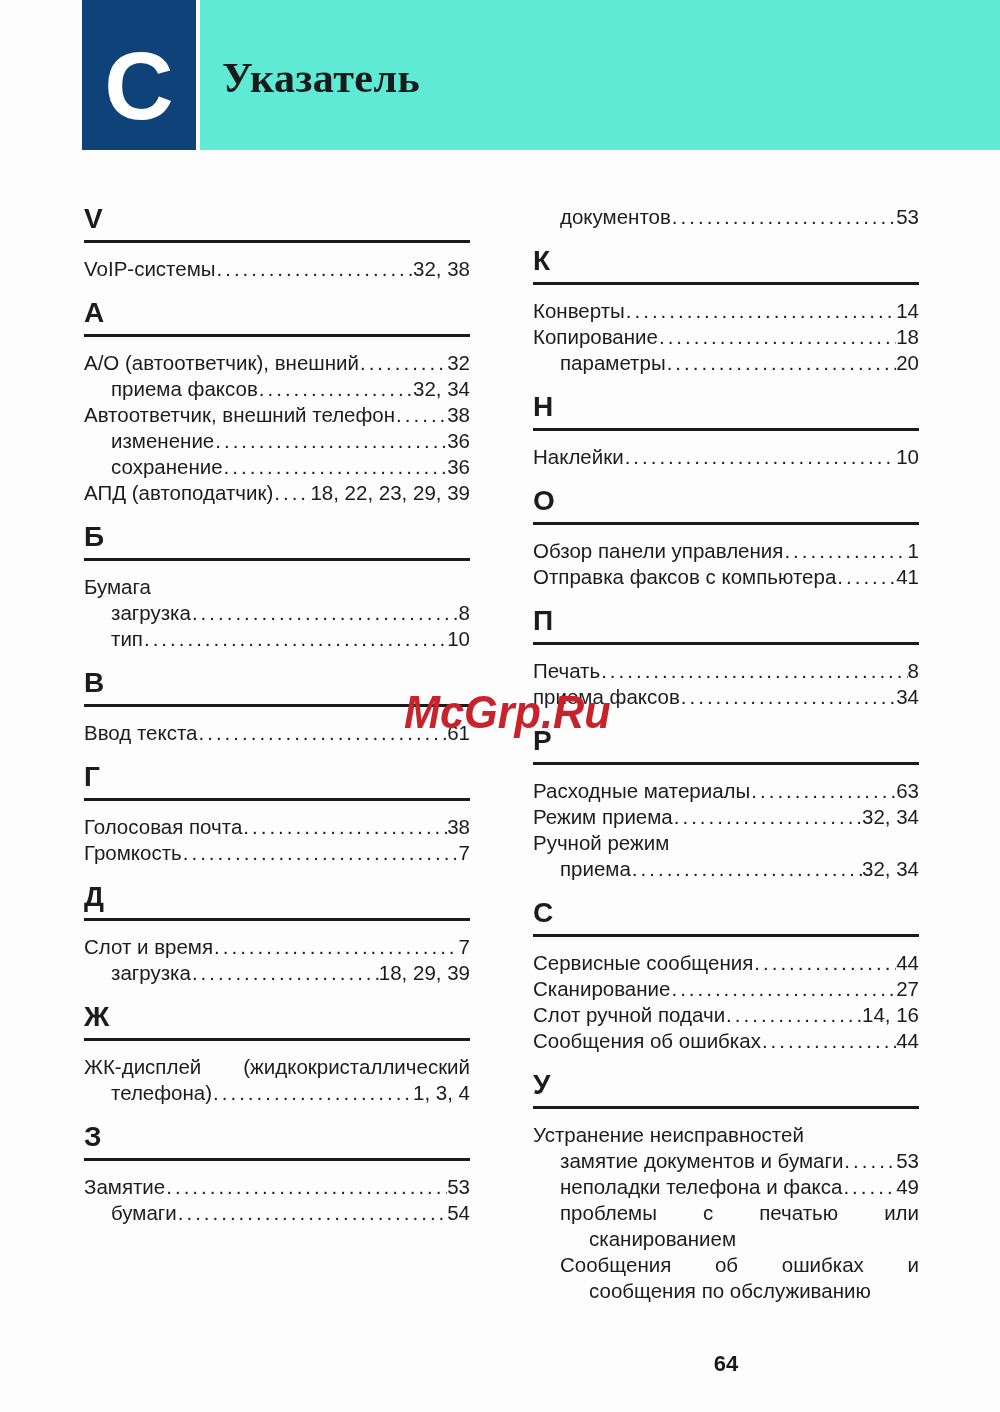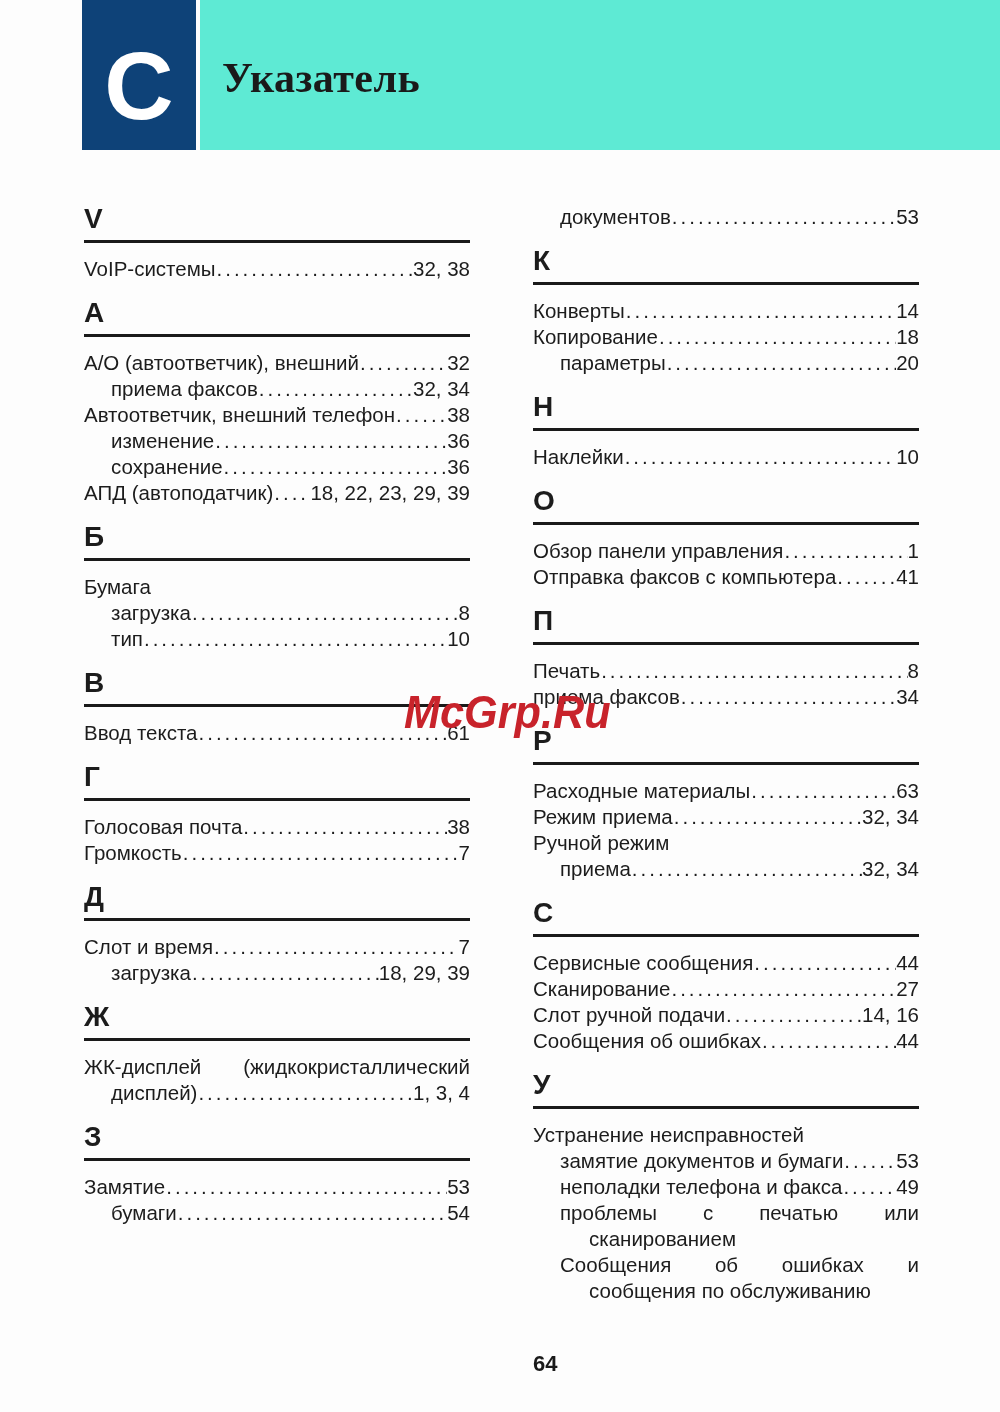--- a/index.html
+++ b/index.html
@@ -74,21 +74,21 @@
     font-size: 47px; font-weight: bold; font-style: italic;
     color: #c8232b;
     transform: scaleX(0.92); transform-origin: left top;
     white-space: nowrap;
     z-index: 10;
   }
 
   
   .page-number {
     position: absolute; left: 533px; top: 1351px;
-    width: 386px; text-align: left;
+    width: 386px; text-align: center;
     font-weight: bold; font-size: 22px; color: #1a1a1a;
   }
 </style>
 </head>
 <body>
 
 <div class="chapter-letter-box" style="background: rgb(14, 66, 120);">
   <span>C</span>
 </div>
 <div class="title-bar" style="background: #5eead4; font-family: Liberation Serif, serif;">
@@ -197,21 +197,21 @@
           <span class="leader">............................................................</span>
           <span class="pages">18, 29, 39</span>
         </div>
       </div>
     </section>
     <section class="index-section">
       <div class="letter">Ж</div>
       <div class="entries">
         <div class="entry indent-0 justify"><span class="label">ЖК-дисплей (жидкокристаллический</span></div>
         <div class="entry indent-1">
-          <span class="label">дисплей)</span>
+          <span class="label">телефона)</span>
           <span class="leader">............................................................</span>
           <span class="pages">1, 3, 4</span>
         </div>
       </div>
     </section>
     <section class="index-section">
       <div class="letter">З</div>
       <div class="entries">
         <div class="entry indent-0">
           <span class="label">Замятие</span>

